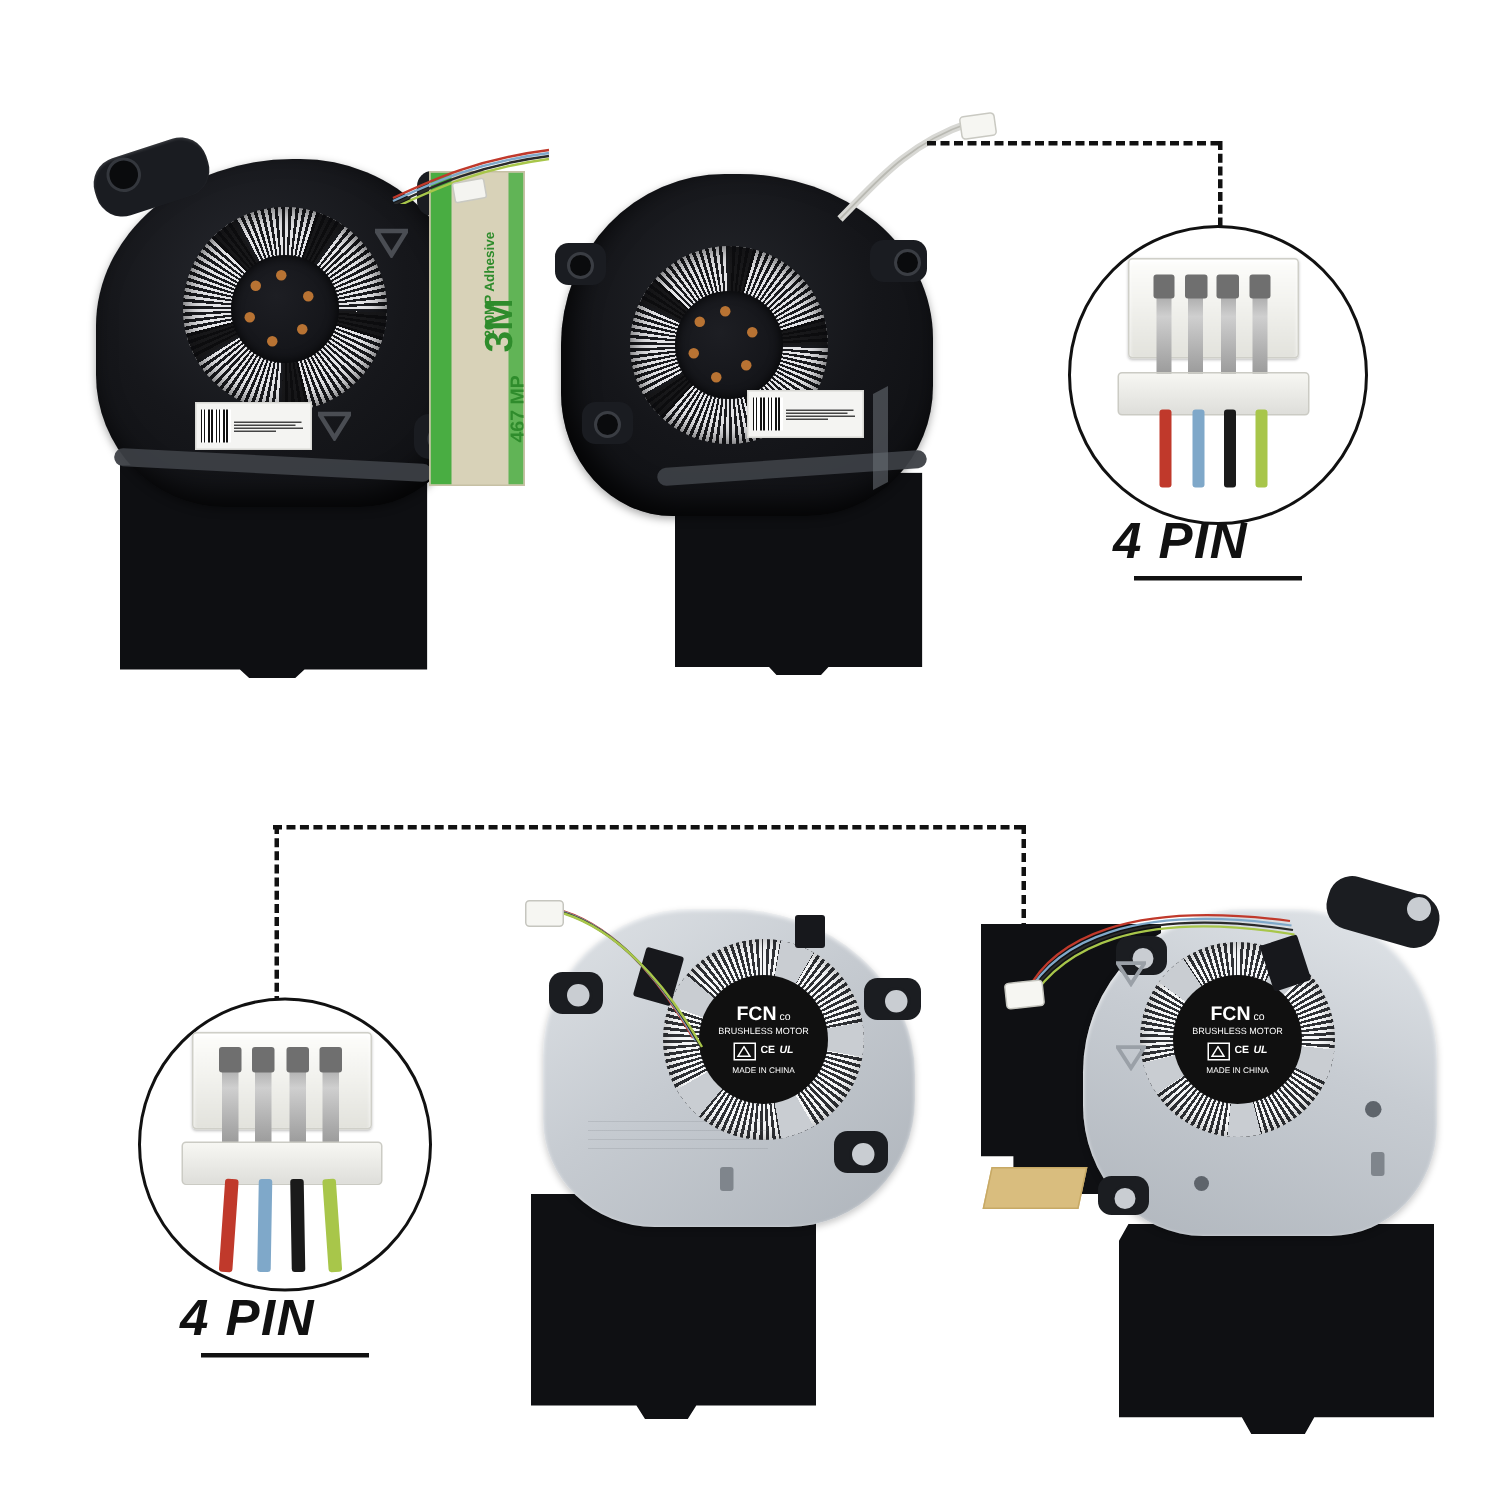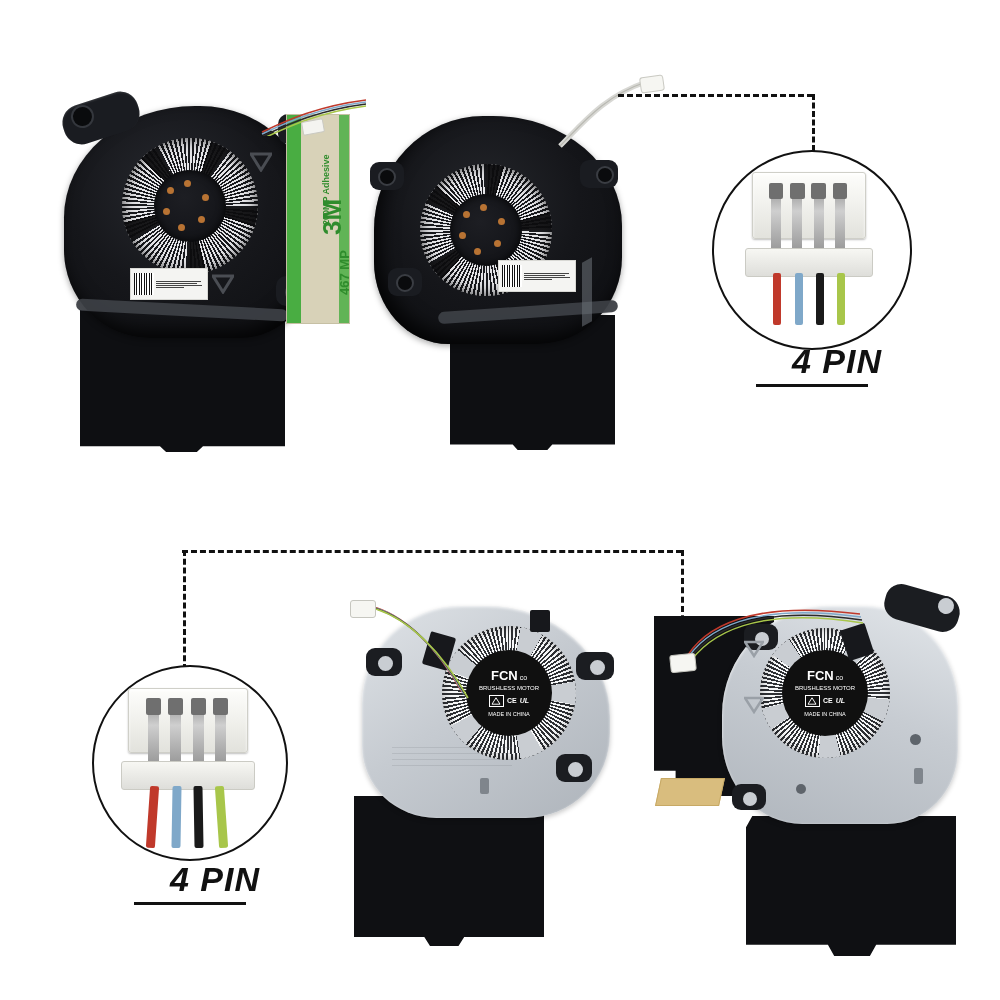--- a/index.html
+++ b/index.html
@@ -8,21 +8,21 @@
   .stage{position:absolute;inset:0;background:#ffffff;}
 
   
   .abs{position:absolute;}
   .callout-circle{
     position:absolute;border:2.5px solid #111;border-radius:50%;
     background:#fff;box-sizing:border-box;
   }
   .pin-label{
     position:absolute;font-weight:bold;font-style:italic;
-    color:#111;letter-spacing:1px;text-align:right;white-space:nowrap;
+    color:#111;letter-spacing:1px;text-align:left;white-space:nowrap;
   }
   .pin-underline{position:absolute;background:#111;height:3px;}
 
   .dash-h{position:absolute;height:0;border-top:3px dashed #111;}
   .dash-v{position:absolute;width:0;border-left:3px dashed #111;}
 
   
   .conn{position:absolute;}
   .conn-body{
     position:absolute;left:0;top:0;width:100%;height:62%;

